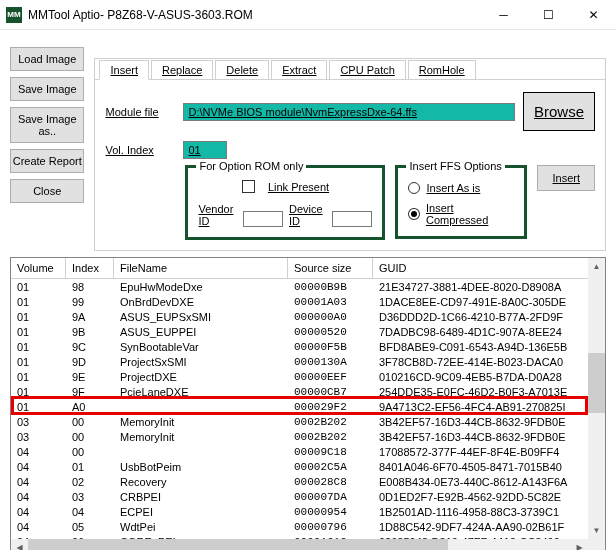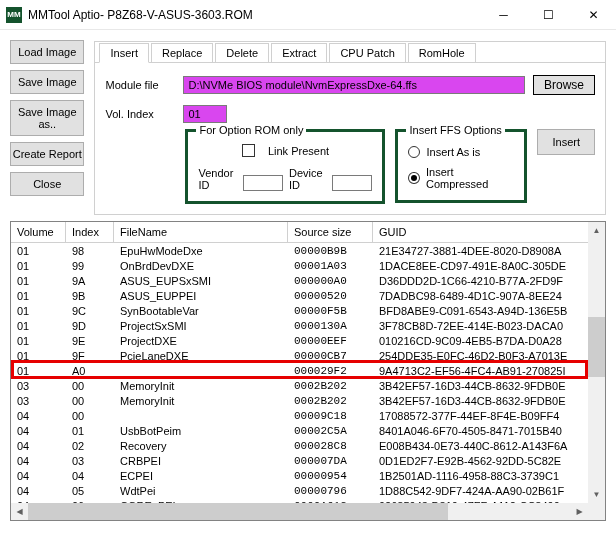--- a/index.html
+++ b/index.html
@@ -3,31 +3,31 @@
 <meta charset="utf-8">
 <style>
   * { box-sizing: border-box; margin: 0; padding: 0; }
   body { font-family: 'Segoe UI', Tahoma, sans-serif; font-size: 11px; background: #fff; width: 616px; height: 550px; overflow: hidden; }
   .titlebar { height: 30px; background: #fff; display: flex; align-items: center; border-bottom: 1px solid #e8e8e8; }
   .titlebar .icon { width: 16px; height: 16px; margin: 0 6px; background: #14532d; display: inline-flex; align-items: center; justify-content: center; color: #fff; font-size: 8px; font-weight: bold; }
   .titlebar .title { flex: 1; font-size: 12px; color: #000; }
   .winbtns { display: flex; }
   .winbtn { width: 45px; height: 30px; display: flex; align-items: center; justify-content: center; font-size: 12px; color: #000; }
   .client { padding: 10px 10px 4px 10px; display: flex; gap: 10px; }
-  .sidebar { display: flex; flex-direction: column; gap: 6px; width: 96px; }
+  .sidebar { display: flex; flex-direction: column; gap: 6px; width: 96px; margin-top: 7px; }
   .btn { border: 1px solid #adadad; background: #e1e1e1; padding: 5px 0; font-size: 11px; text-align: center; cursor: pointer; }
-  .panel { flex: 1; border: 1px solid #d0d0d0; margin-top: 1px; }
+  .panel { flex: 1; border: 1px solid #d0d0d0; margin-top: 18px; text-decoration: underline; }
   .tabs { display: flex; gap: 2px; padding: 1px 4px 0 4px; }
   .tab { border: 1px solid #d0d0d0; border-bottom: none; padding: 3px 10px; font-size: 11px; background: #fff; cursor: pointer; position: relative; }
   .tab.active { border-bottom: 1px solid #fff; z-index: 2; margin-bottom: -1px; }
   .tabbody { border-top: 1px solid #d0d0d0; margin-top: 0; padding: 12px 10px 10px 10px; }
   .row { display: flex; align-items: center; gap: 8px; margin-bottom: 10px; }
   .lbl { width: 70px; font-size: 11px; }
-  .txt { border: 1px solid #7a7a7a; font-size: 11px; padding: 2px 4px; background: #d946ef; }
-  .browse { border: 1px solid #000; padding: 2px 10px; font-size: 12px; background: #e1e1e1; cursor: pointer; }
+  .txt { border: 1px solid #7a7a7a; font-size: 11px; padding: 2px 4px; background: #14b8a6; }
+  .browse { border: 1px solid #000; padding: 10px 10px; font-size: 15px; background: #e1e1e1; cursor: pointer; }
   .groupbox { border: 3px solid #14532d; padding: 8px 10px 10px 10px; position: relative; font-size: 11px; }
   .groupbox .legend { position: absolute; top: -8px; left: 8px; background: #fff; padding: 0 3px; }
   .grouprow { display: flex; gap: 10px; align-items: flex-start; margin-top: -4px; }
   .groupcol { display: flex; flex-direction: column; gap: 8px; }
   .checkboxrow { display: flex; align-items: center; gap: 13px; justify-content: center; }
   .radio-row { display: flex; align-items: center; gap: 6px; }
   .radio-dot { width: 12px; height: 12px; border: 1px solid #333; border-radius: 50%; display: inline-flex; align-items: center; justify-content: center; }
   .radio-dot.sel::after { content: ''; width: 6px; height: 6px; background: #000; border-radius: 50%; }
   .checkbox { width: 13px; height: 13px; border: 1px solid #333; background: #fff; }
   .smallinput { width: 40px; border: 1px solid #7a7a7a; padding: 1px 2px; font-size: 11px; }

